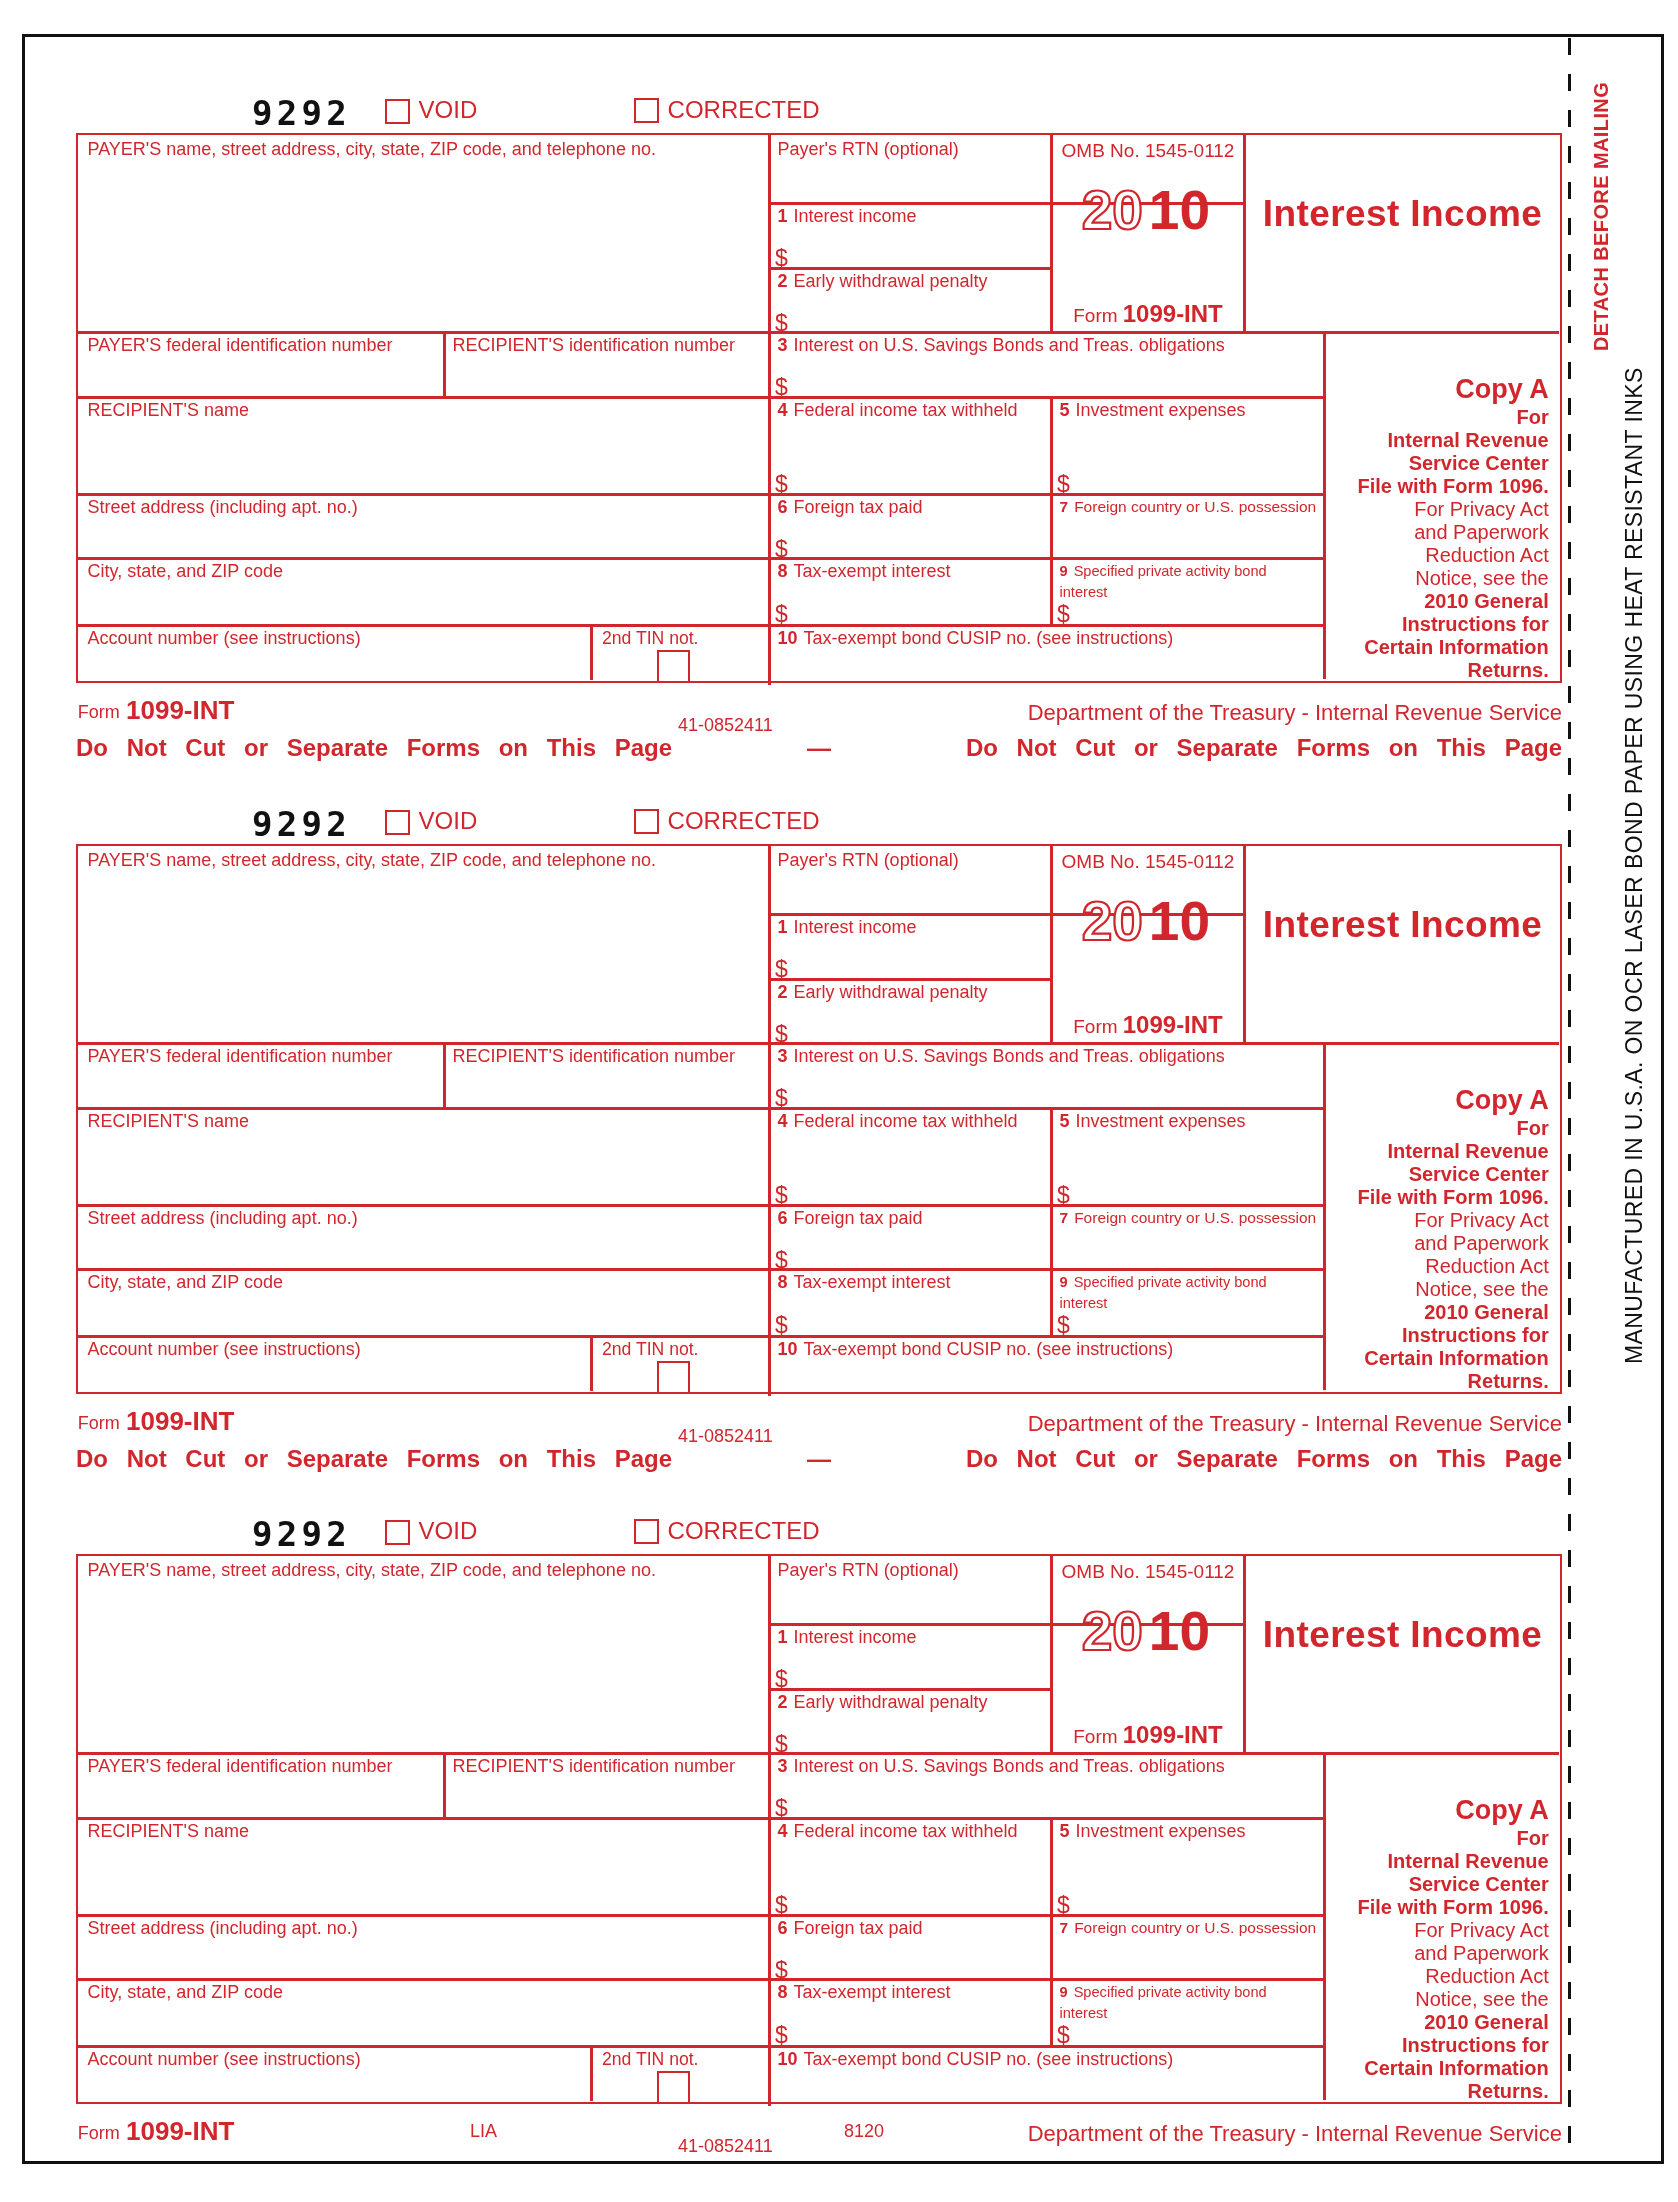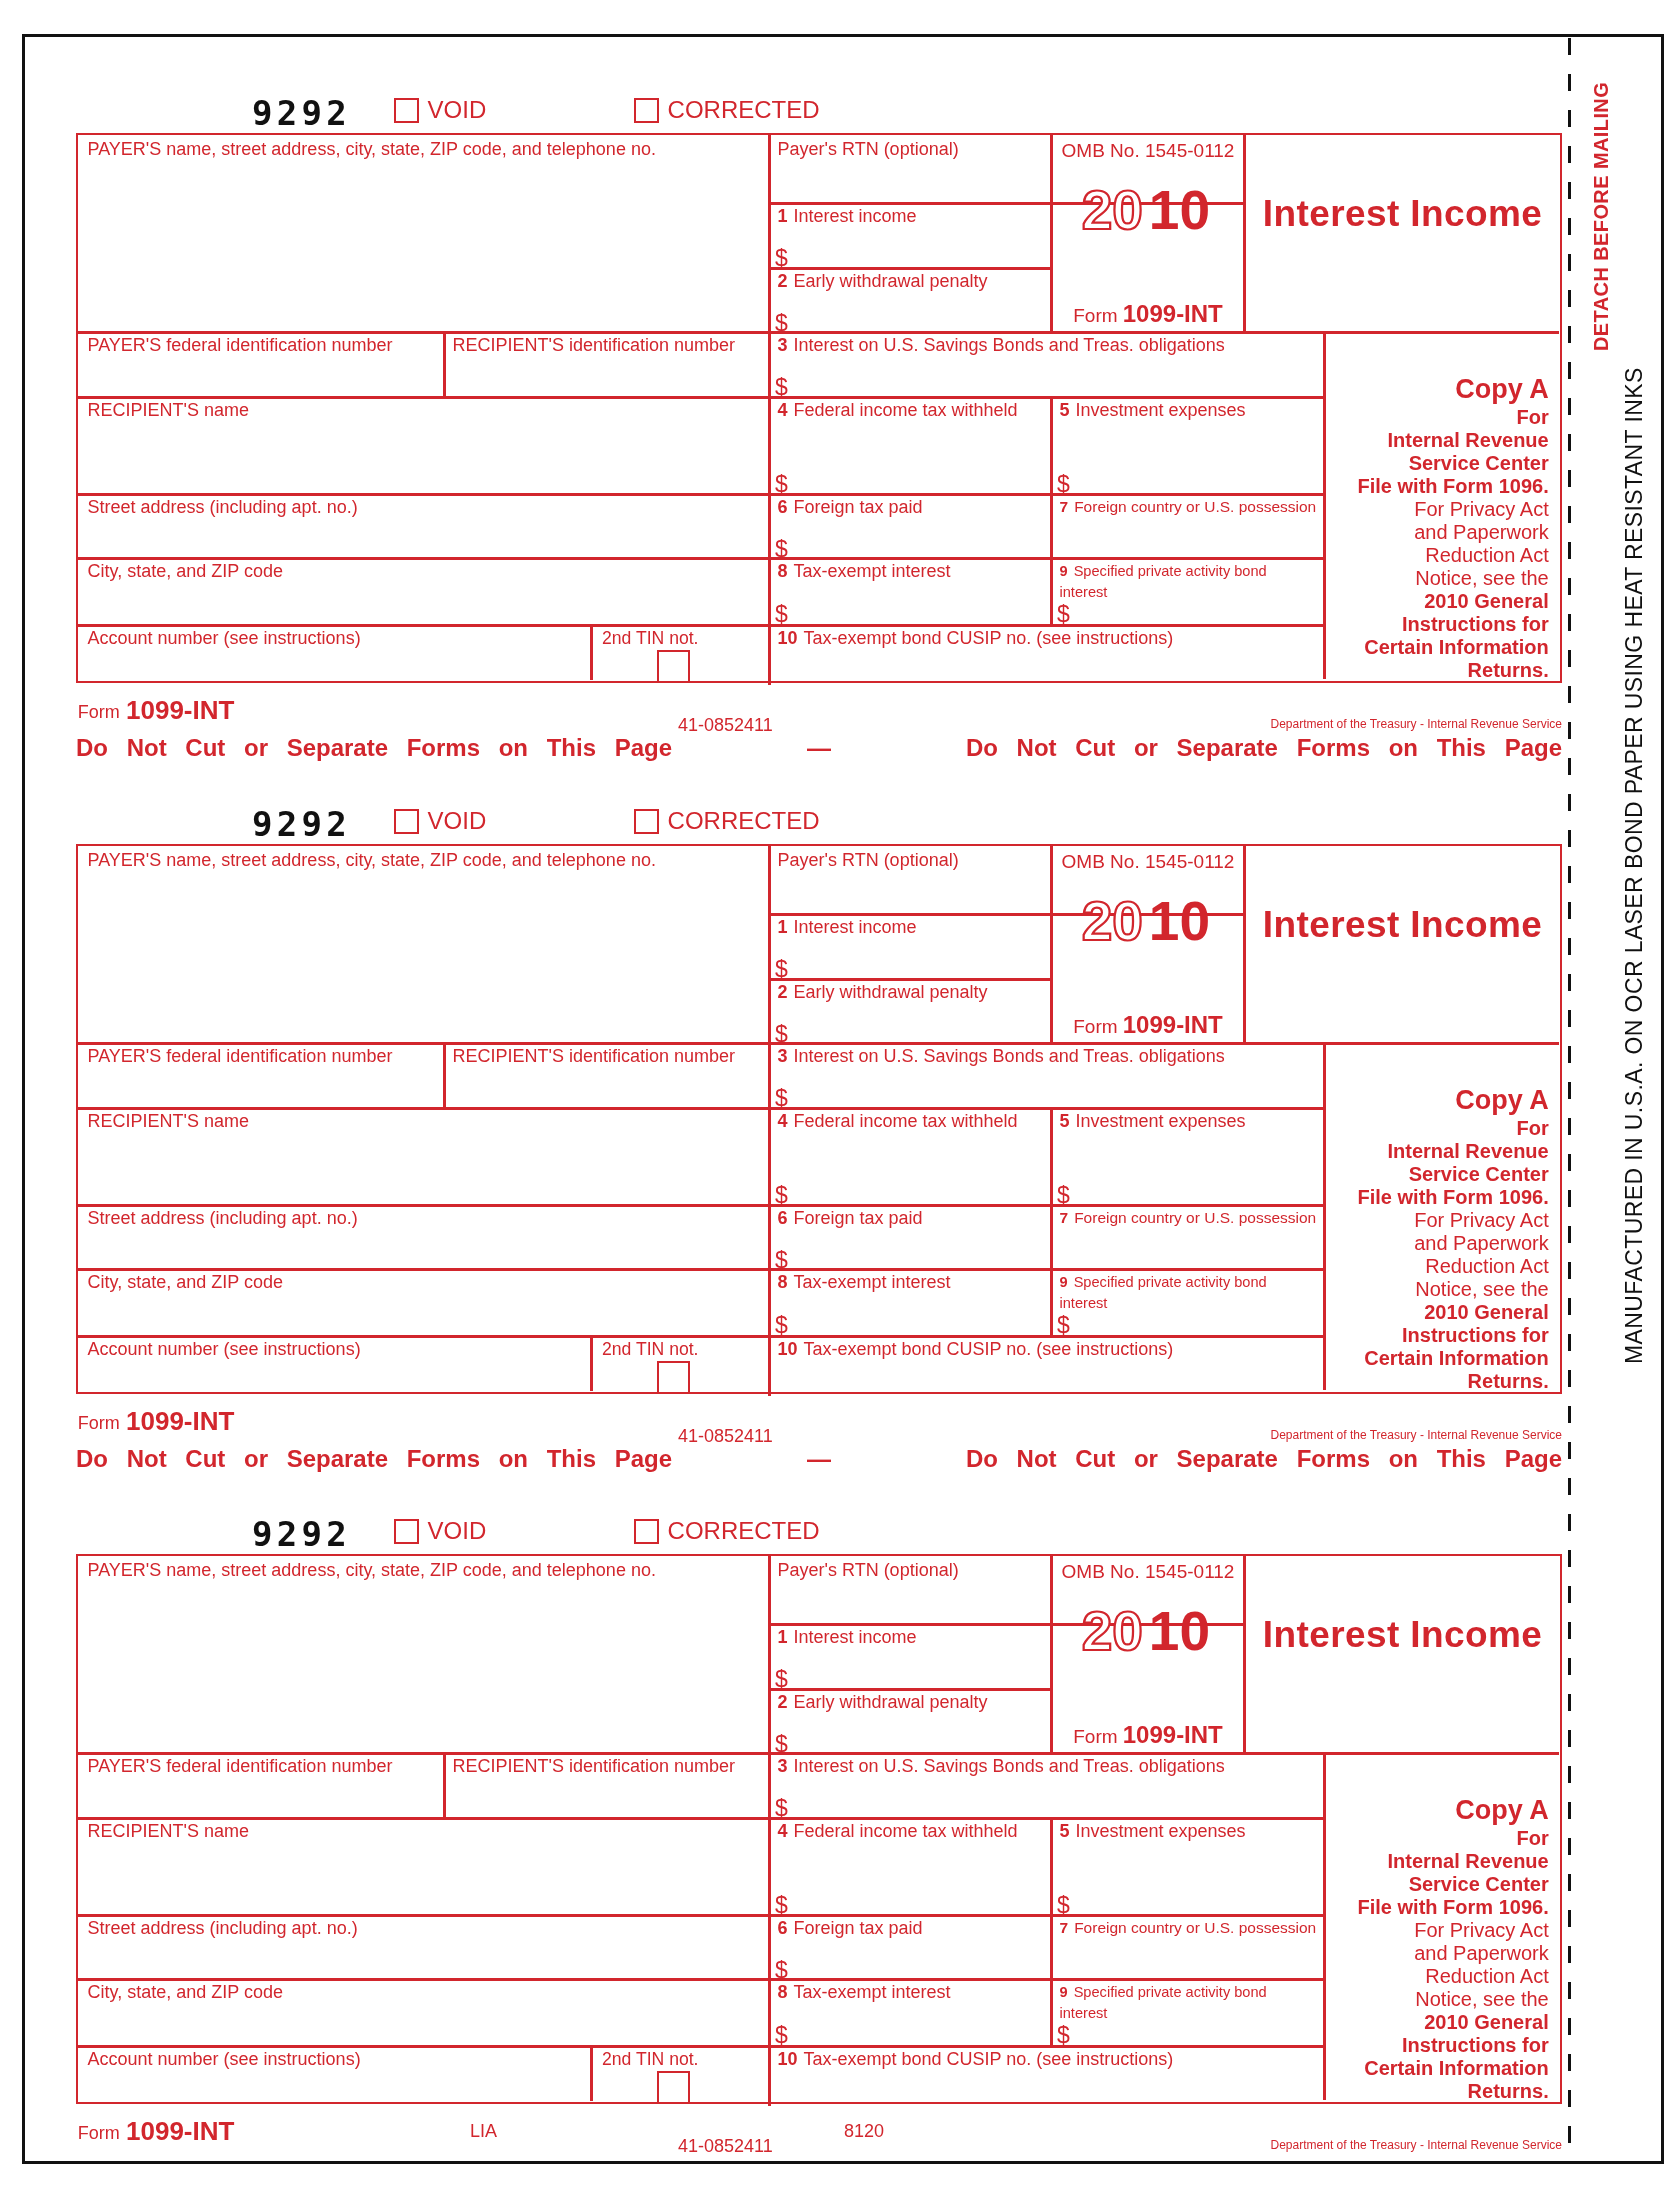--- a/index.html
+++ b/index.html
@@ -21,21 +21,21 @@
   .vtext.manu{left:1621px; top:1364px; width:1248px; font-size:23px; color:#111; letter-spacing:0.4px;}
 
   
   .form-block{position:absolute; left:76px; width:1486px; height:640px;}
 
   .code-row{position:absolute; left:0; top:0; width:100%; height:40px;}
   .ocr-code{position:absolute; left:176px; top:0; font-family:"DejaVu Sans Mono", monospace; font-weight:600;
             font-size:34px; letter-spacing:4.3px; color:#111;}
   .chk-group{position:absolute; top:3.4px; display:flex; align-items:center; color:var(--red); font-size:24px;}
   .chk-group .box{width:25px; height:25px; border:2.6px solid var(--red); margin-right:8.6px; background:#fff;}
-  .chk-void{left:318px;} .chk-corr{left:558px;}
+  .chk-void{left:309px;align-items:flex-end;} .chk-corr{left:558px;}
 
   .ftable{position:absolute; left:0; top:40px; width:1486px; height:550px; border:2.6px solid var(--red); background:#fff;}
   .hline,.vline{position:absolute; background:var(--red);}
   .cell{position:absolute; color:var(--red); font-size:18px; line-height:20.6px;}
   .cell .lab{display:block; padding:4.3px 5.2px 0 9.5px;}
   .bnum{font-weight:bold; margin-right:6px;}
   .dollar{position:absolute; left:6.9px; bottom:-1.7px; font-size:23px;}
   .small-lab{font-size:15.5px;}
   .tiny-lab{font-size:14.6px;}
 
@@ -54,21 +54,21 @@
   .copy-cell .copya{font-size:27px; font-weight:bold; line-height:33px;margin-top:32px;}
 
   .tin-box{position:absolute; left:67px; top:26px; width:33px; height:33px; border:2.6px solid var(--red); background:#fff;}
 
   .footer{position:absolute; left:0; top:602px; width:100%; height:31px; color:var(--red); font-size:18px;}
   .footer .fword{position:absolute; left:1.7px; top:6.9px;}
   .footer .fnum{position:absolute; left:50px; top:0; font-weight:bold; font-size:26px;}
   .footer .lia{position:absolute; left:394px; top:5.2px;}
   .footer .cat{position:absolute; left:602px; top:20px;}
   .footer .pcode{position:absolute; left:768px; top:5.2px;}
-  .footer .dept{position:absolute; right:0; top:5.2px; font-size:12px;margin-top:17px;}
+  .footer .dept{position:absolute; right:0; top:5.2px; font-size:22px;}
 
   .divider{position:absolute; left:76px; width:1486px; height:34px; display:flex; justify-content:space-between;
            align-items:center; color:var(--red); font-weight:bold; font-size:24px; word-spacing:12px;}
 </style>
 </head>
 <body>
 
 <div id="page">
   <div class="frame"></div>
   <div class="perf"></div>

